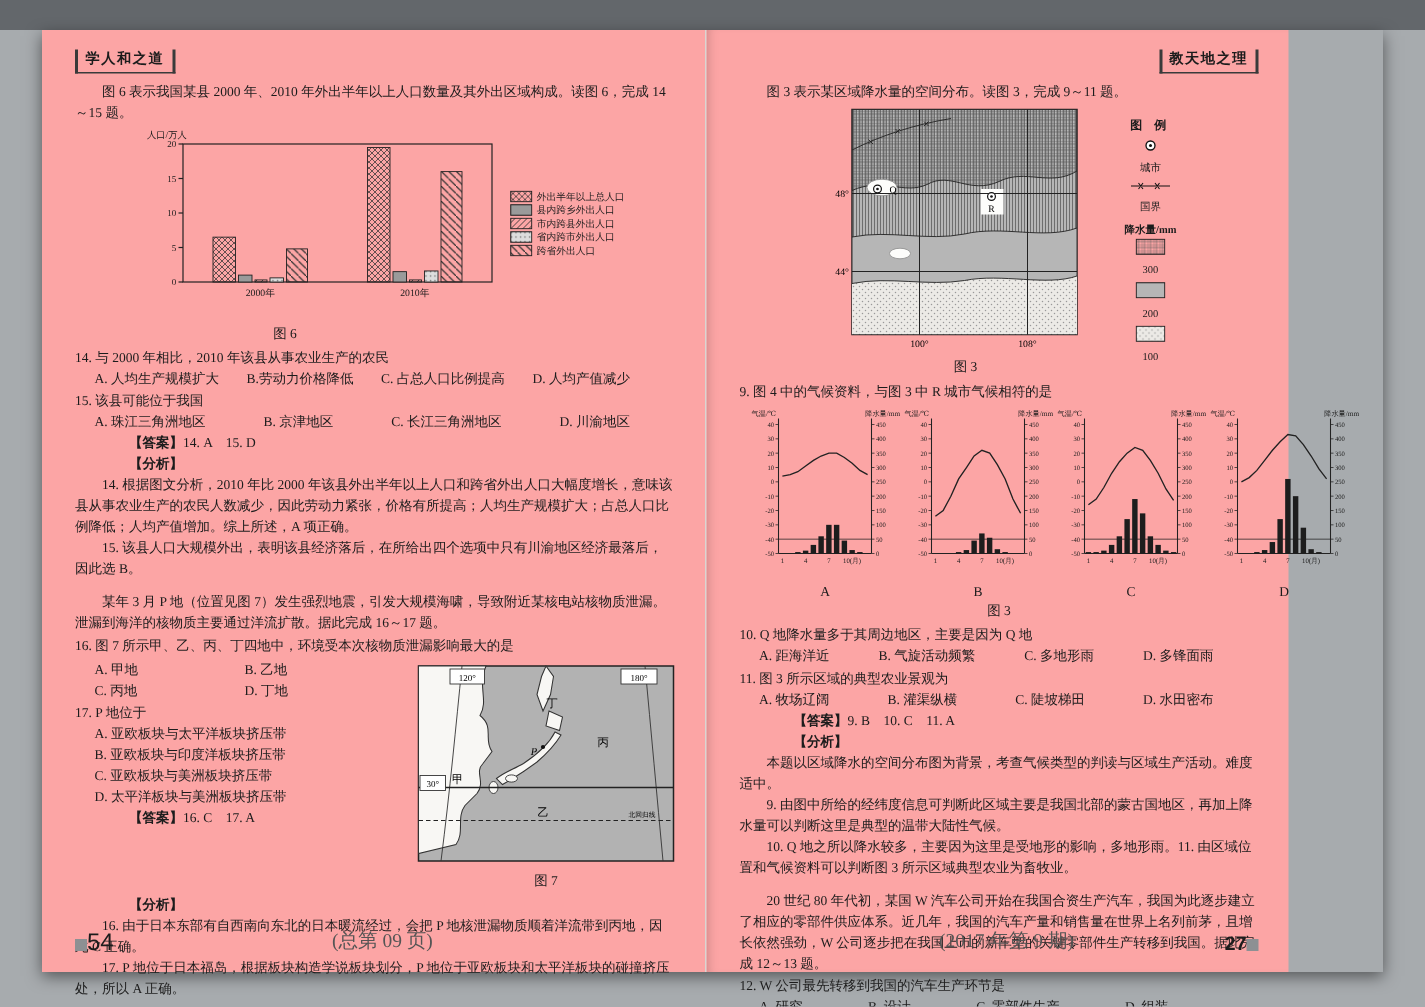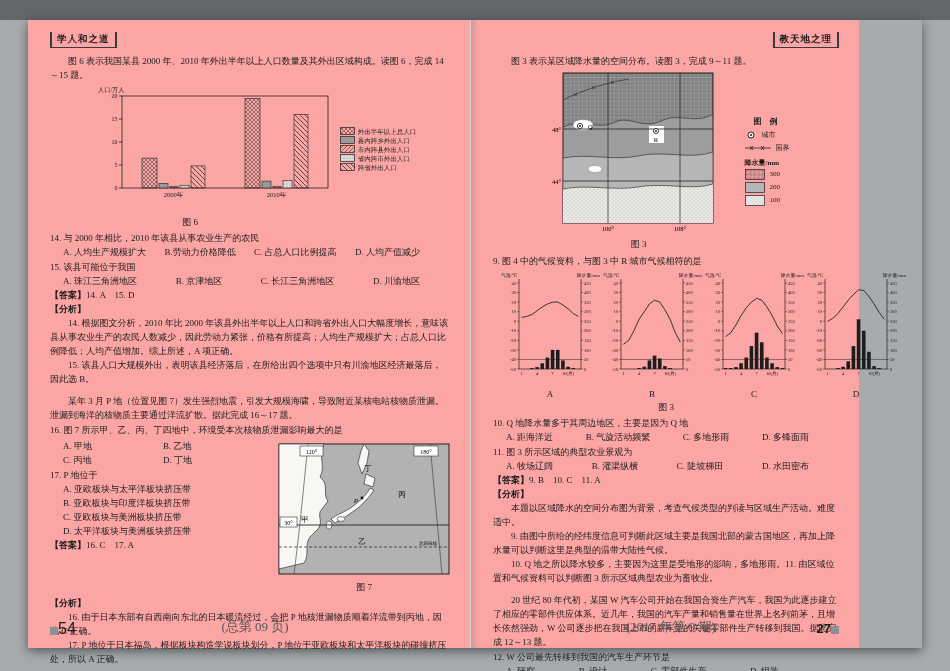--- a/index.html
+++ b/index.html
@@ -13,32 +13,32 @@
   .tabwrap{height:18px;margin-bottom:4px;}
   .tab{display:inline-block;font-weight:bold;font-size:9.5px;padding:0 5px 1px;border-left:2px solid #3a3a3a;border-right:2px solid #3a3a3a;border-bottom:1.5px solid #3a3a3a;letter-spacing:1px;}
   .tabwrap.r{text-align:right;}
   p{margin:0;}
   .ind{text-indent:2em;}
   .qstem{margin-top:1px;}
   .opts4{display:flex;justify-content:space-between;padding:0 30px 0 13px;}
   .opts4 span{white-space:nowrap;}
   .optcol{padding-left:13px;}
   .optgrid2{display:grid;grid-template-columns:100px auto;row-gap:0;padding-left:13px;}
-  .ansline b,.analabel{font-weight:bold;}
+  .ansline b,.analabel{font-weight:bold;margin-left:36px;}
   .figcap{text-align:center;font-size:9px;margin:1px 0 2px;}
   .chartwrap{display:flex;align-items:center;justify-content:center;margin:2px 0 0 10px;}
   .lgcol{margin-left:6px;}
   .lgrow{display:flex;align-items:center;gap:3px;font-size:6.5px;line-height:9px;white-space:nowrap;}
   .q16wrap{display:flex;margin-top:2px;gap:44px;}
   .q16text{width:245px;}
   .fig7col{width:175px;text-align:center;margin-top:4px;}
   .fig3wrap{display:flex;justify-content:center;align-items:center;margin-top:2px;}
   .fig3legend{margin-left:10px;font-size:7px;line-height:11px;}
   .fig3legend .lt{font-weight:bold;font-size:8px;letter-spacing:3px;text-align:center;margin-bottom:3px;}
-  .fig3legend .row{display:flex;align-items:center;gap:5px;margin-bottom:2px;}
+  .fig3legend .row{display:flex;align-items:center;gap:5px;margin-bottom:2px;flex-direction:column;}
   .fig3legend .pt{font-weight:bold;margin-top:4px;}
   .climrow{display:flex;justify-content:space-between;padding:0 6px;margin-top:2px;}
   .climcell{text-align:center;}
   .climcell .ltr{font-size:9px;line-height:10px;}
   .footL{position:absolute;bottom:12px;left:22px;font-weight:normal;font-size:16px;font-family:"Liberation Sans",sans-serif;text-align:right;}
   .footC{position:absolute;bottom:14px;left:6px;width:100%;text-align:center;font-size:13px;color:#555;}
   .footR{position:absolute;bottom:12px;right:20px;font-weight:bold;font-size:13px;font-family:"Liberation Sans",sans-serif;}
   .sq{display:inline-block;width:8px;height:8px;background:#8d9093;vertical-align:-1px;}
   .gap{height:8px;}
   svg text{font-family:"Liberation Serif","DejaVu Serif",serif;}

